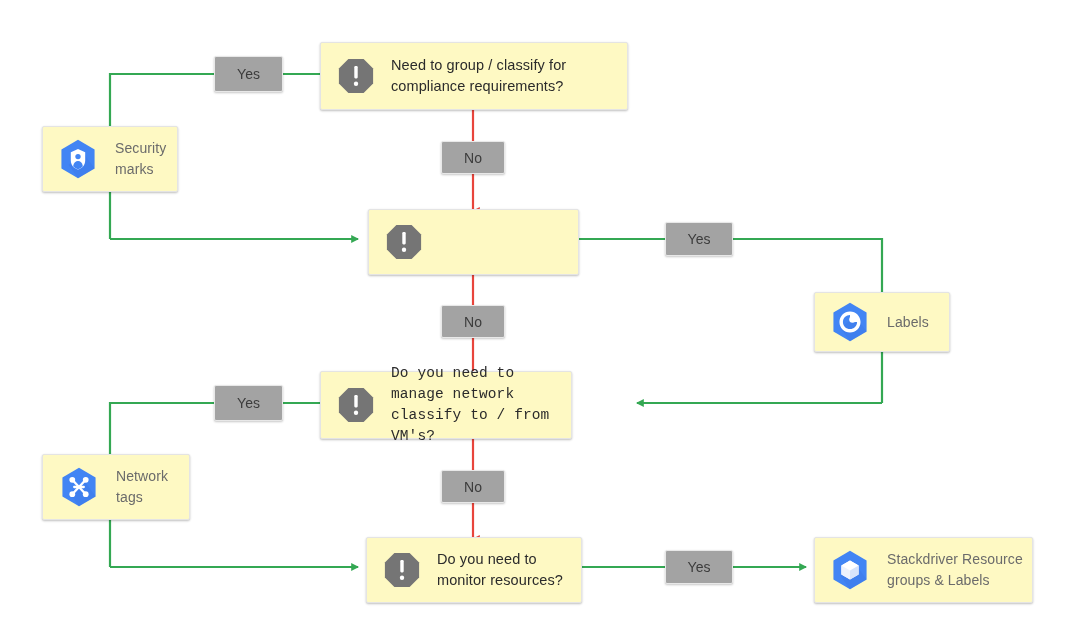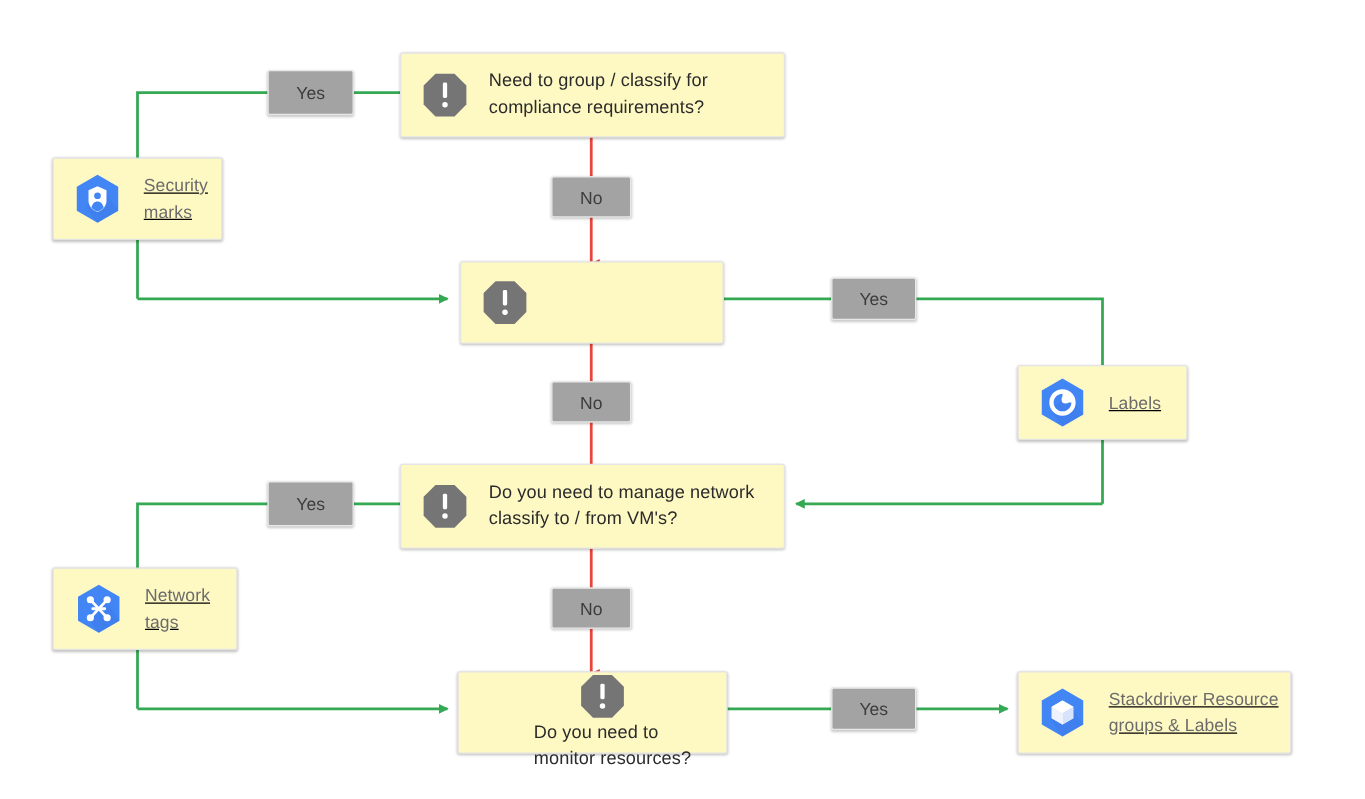--- a/index.html
+++ b/index.html
@@ -41,21 +41,20 @@
   }
   .decision .dtext {
     margin-left: 16px;
     font-size: 14.5px;
     line-height: 1.45;
     color: #2b2b2b;
     letter-spacing: 0.1px;
   }
   .product {
     padding-left: 12px;
-    text-decoration: underline;
   }
   .product .ptext {
     margin-left: 14px;
     font-size: 14px;
     line-height: 1.5;
     color: #6b6b6b;
     letter-spacing: 0.1px;
   }
   .label-card {
     position: absolute;
@@ -137,33 +136,33 @@
   </div>
 
   <div class="card decision" style="left:368px; top:209px; width:211px; height:66px;">
     <svg class="oct" viewBox="0 0 40 40">
       <polygon points="12,2 28,2 38,12 38,28 28,38 12,38 2,28 2,12" fill="#757575"></polygon>
       <rect x="18.2" y="9.5" width="3.6" height="13" rx="1.2" fill="#ffffff"></rect>
       <circle cx="20" cy="28.2" r="2.3" fill="#ffffff"></circle>
     </svg>
   </div>
 
-  <div class="card decision" style="left:320px; top:371px; width:308px; height:68px;">
+  <div class="card decision" style="left:320px; top:371px; width:252px; height:68px;font-family:Liberation Mono, monospace;">
     <svg class="oct" viewBox="0 0 40 40">
       <polygon points="12,2 28,2 38,12 38,28 28,38 12,38 2,28 2,12" fill="#757575"></polygon>
       <rect x="18.2" y="9.5" width="3.6" height="13" rx="1.2" fill="#ffffff"></rect>
       <circle cx="20" cy="28.2" r="2.3" fill="#ffffff"></circle>
     </svg>
     <div class="dtext">
       <div>Do you need to manage network</div>
       <div>classify to / from VM's?</div>
     </div>
   </div>
 
-  <div class="card decision" style="left:366px; top:537px; width:216px; height:66px;flex-direction:column;">
+  <div class="card decision" style="left:366px; top:537px; width:216px; height:66px;">
     <svg class="oct" viewBox="0 0 40 40">
       <polygon points="12,2 28,2 38,12 38,28 28,38 12,38 2,28 2,12" fill="#757575"></polygon>
       <rect x="18.2" y="9.5" width="3.6" height="13" rx="1.2" fill="#ffffff"></rect>
       <circle cx="20" cy="28.2" r="2.3" fill="#ffffff"></circle>
     </svg>
     <div class="dtext">
       <div>Do you need to</div>
       <div>monitor resources?</div>
     </div>
   </div>

